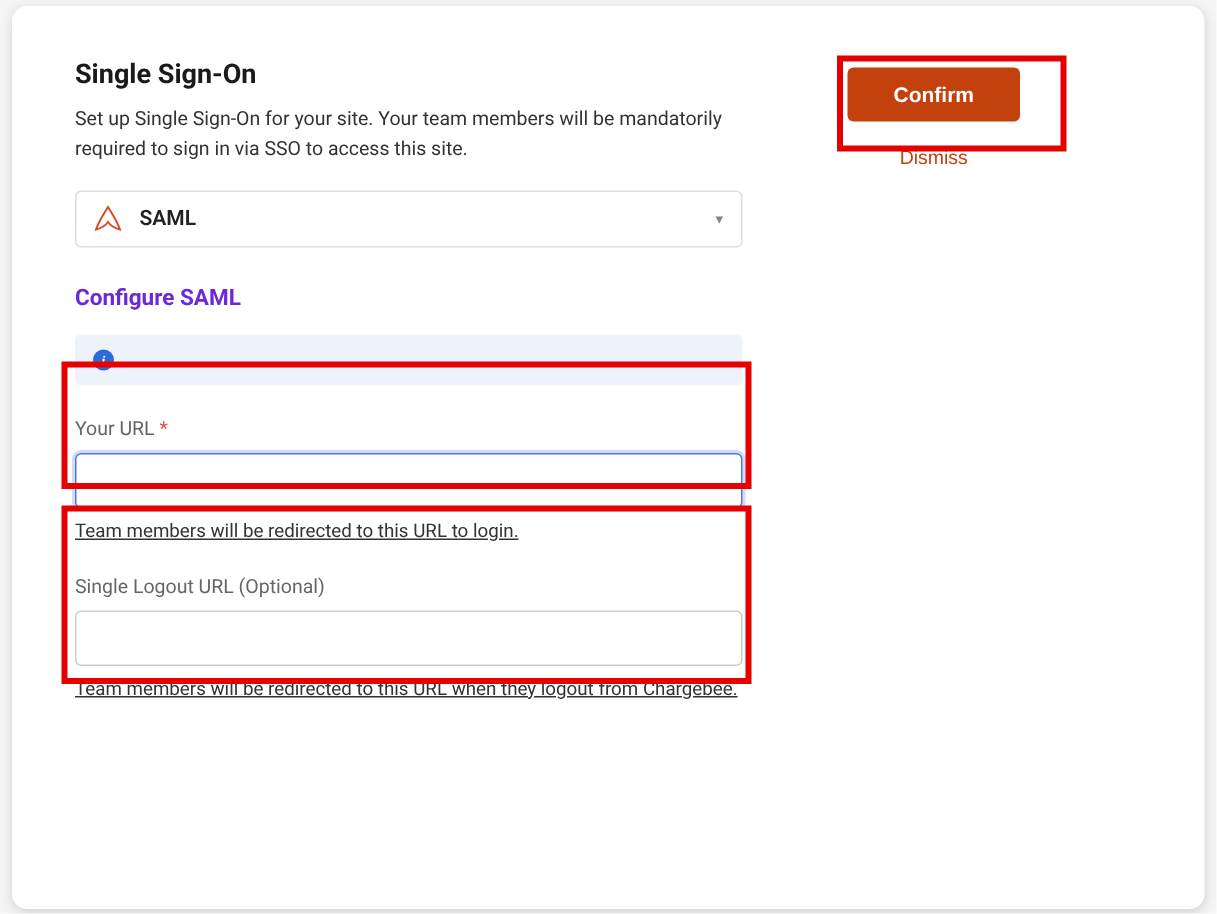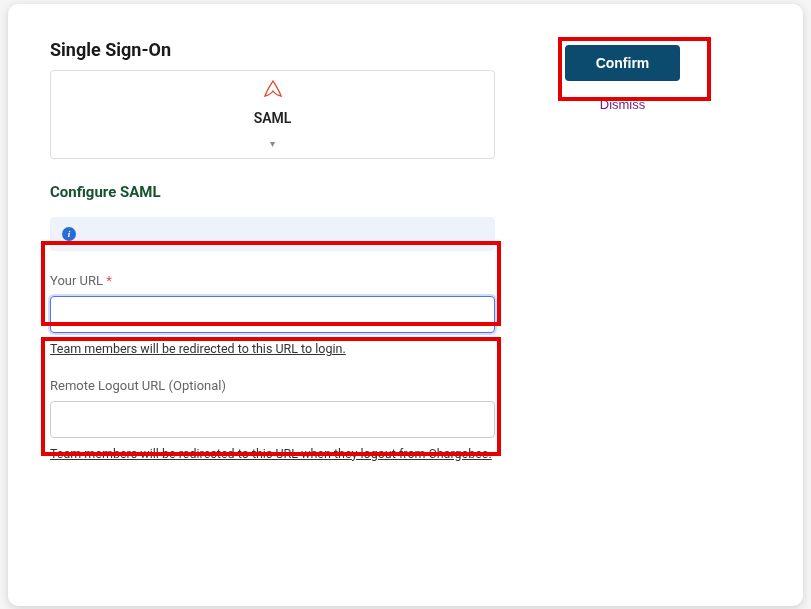--- a/index.html
+++ b/index.html
@@ -29,26 +29,25 @@
     .select-wrap {
       border: 1px solid #ddd;
       border-radius: 4px;
       padding: 9px 12px;
       display: flex;
       align-items: center;
       gap: 12px;
       margin-bottom: 24px;
       position: relative;
       cursor: pointer;
-      flex-direction: column;
     }
     .select-icon { width: 18px; height: 18px; display: flex; align-items: center; justify-content: center; }
     .select-label { font-size: 14px; font-weight: 600; color: #222; flex: 1; }
     .select-caret { color: #888; font-size: 10px; }
-    .section-title { font-size: 15px; font-weight: 700; color: #14532d; margin-bottom: 16px; }
+    .section-title { font-size: 15px; font-weight: 700; color: #6d28d9; margin-bottom: 16px; }
     .info-banner {
       background: #eef3fb;
       border-radius: 4px;
       padding: 10px 12px;
       display: flex;
       align-items: center;
       gap: 10px;
       font-size: 13px;
       color: #333;
       margin-bottom: 22px;
@@ -71,35 +70,35 @@
       font-size: 13px;
       font-family: inherit;
     }
     .input-text.focused {
       border: 1px solid #4d74e8;
       outline: 2px solid rgba(77,116,232,0.25);
     }
     textarea.input-text { min-height: 75px; resize: vertical; }
     .helper-text { font-size: 12.5px; color: #333; margin-top: 7px; line-height: 1.4; text-decoration: underline; }
     .btn-confirm {
-      background: #0c4a6e;
+      background: #c2410c;
       color: #fff;
       border: none;
       border-radius: 4px;
       padding: 10px 24px;
       font-size: 14px;
       font-weight: 600;
       cursor: pointer;
       width: 115px;
       text-align: center;
     }
     .btn-dismiss {
       background: none;
       border: none;
-      color: #701a75;
+      color: #c2410c;
       font-size: 13px;
       cursor: pointer;
       margin-top: 16px;
       width: 115px;
       text-align: center;
     }
     .highlight-box {
       position: absolute;
       border: 4px solid #e60000;
       pointer-events: none;
@@ -107,20 +106,21 @@
     .hl-1 { top: 33px; left: 550px; width: 153px; height: 64px; }
     .hl-2 { top: 237px; left: 33px; width: 460px; height: 85px; }
     .hl-3 { top: 333px; left: 33px; width: 460px; height: 119px; }
   </style>
 </head>
 <body>
 
 <div class="modal">
   <div class="left-col">
     <h2 class="title">Single Sign-On</h2>
+    <p class="description">Set up Single Sign-On for your site. Your team members will be mandatorily required to sign in via SSO to access this site.</p>
 
     <div class="select-wrap">
       <span class="select-icon">
         <svg width="18" height="18" viewBox="0 0 18 18">
           <path d="M9 1 C6 6 3 10 1 16 C5 15 7 14 9 11 C11 14 13 15 17 16 C15 10 12 6 9 1 Z" fill="none" stroke="#d94a2a" stroke-width="1.3"></path>
         </svg>
       </span>
       <span class="select-label">SAML</span>
       <span class="select-caret">▾</span>
     </div>
@@ -135,21 +135,21 @@
       <label class="form-label">
         <span>Your URL</span>
         <span class="required">*</span>
       </label>
       <input type="text" class="input-text focused" value="" style="">
       <p class="helper-text">Team members will be redirected to this URL to login.</p>
     </div>
 
 
     <div class="form-group">
-      <label class="form-label">Remote Logout URL (Optional)</label>
+      <label class="form-label">Single Logout URL (Optional)</label>
       <input type="text" class="input-text" value="" style="">
       <p class="helper-text">Team members will be redirected to this URL when they logout from Chargebee.</p>
     </div>
   </div>
 
   <div class="right-col">
     <button class="btn-confirm">Confirm</button>
     <button class="btn-dismiss">Dismiss</button>
   </div>
 

